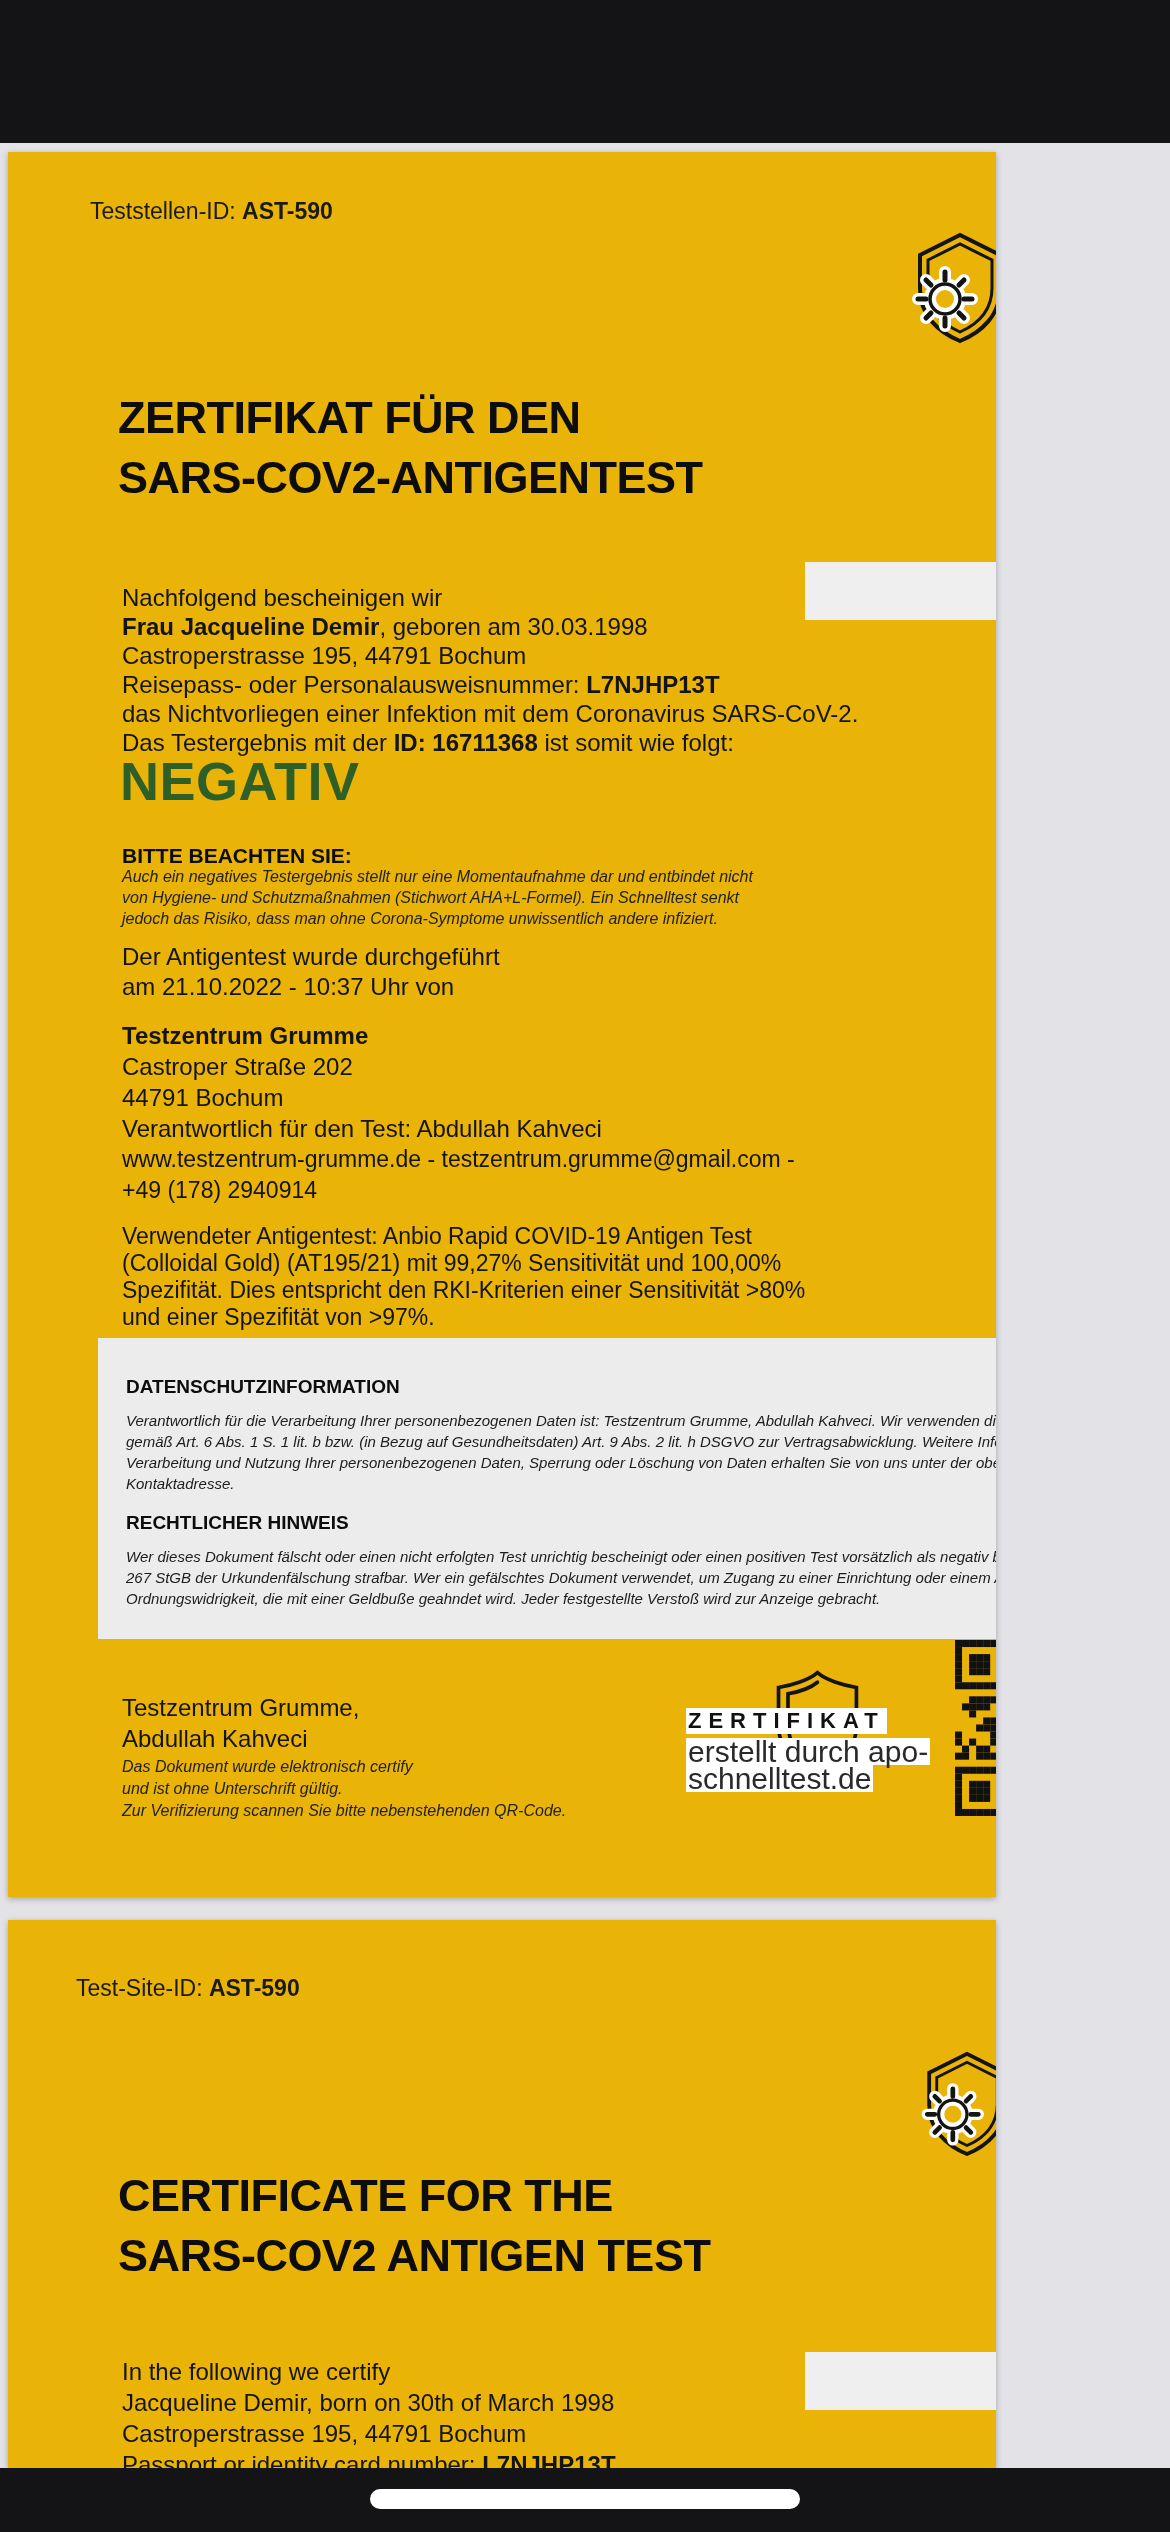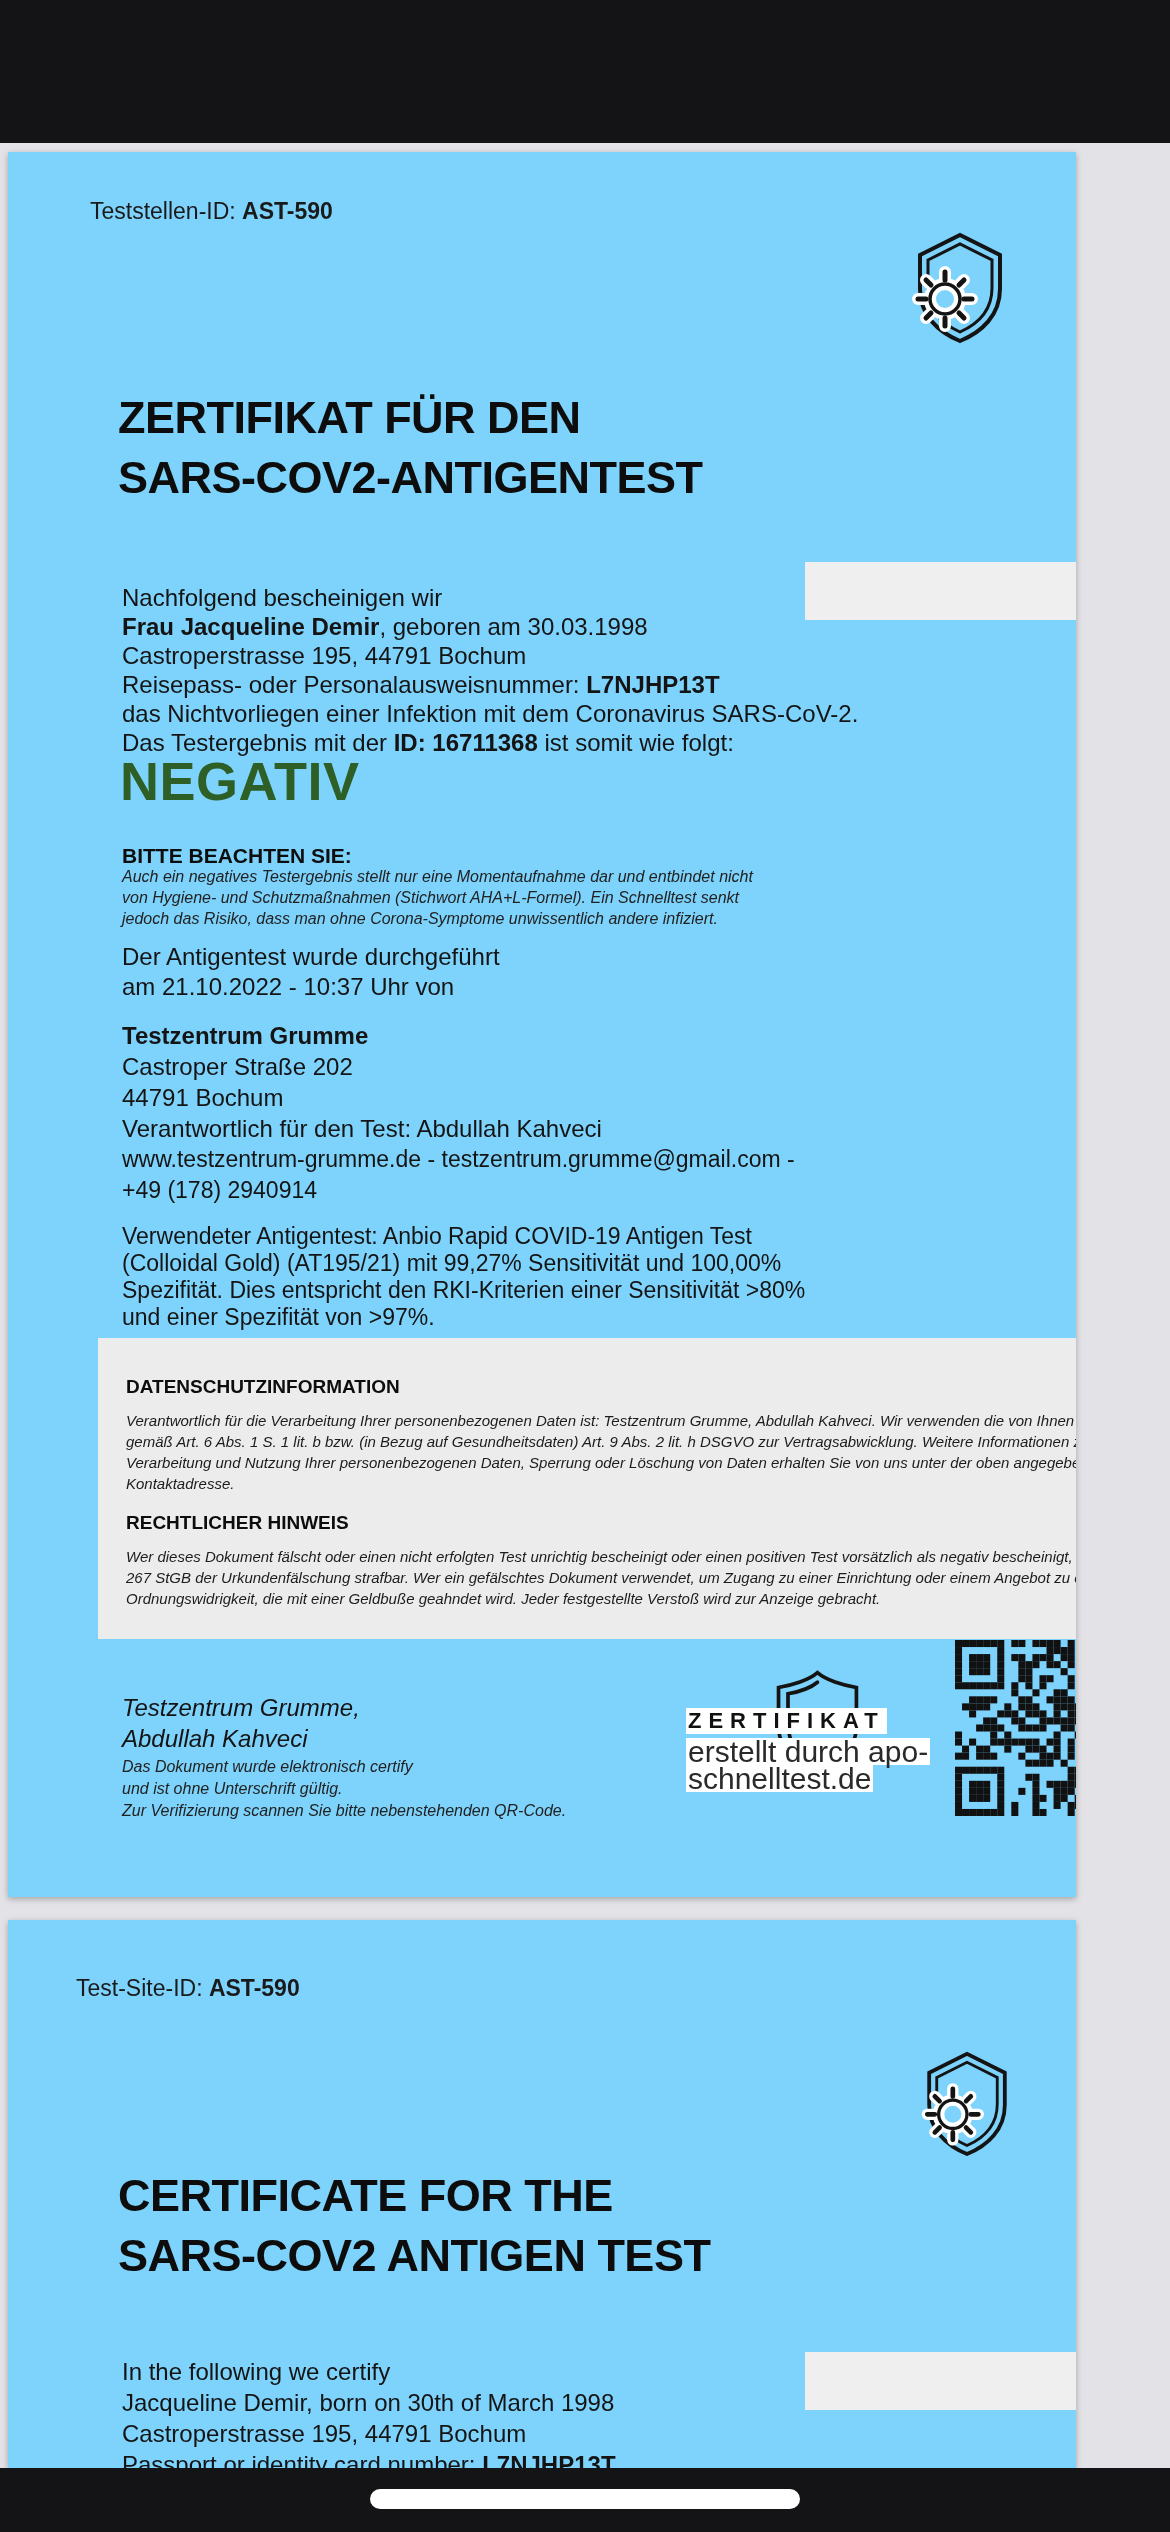--- a/index.html
+++ b/index.html
@@ -1,21 +1,21 @@
 <!DOCTYPE html>
 <html><head>
 <meta charset="utf-8">
 <style>
   html,body{margin:0;padding:0;background:#000;}
   .screen{position:relative;width:1170px;height:2532px;background:#e3e3e7;overflow:hidden;
           font-family:"Liberation Sans",sans-serif;color:#111;}
   .statusbar{position:absolute;left:0;top:0;width:1170px;height:143px;background:#141416;z-index:50;}
   .bottombar{position:absolute;left:0;top:2468px;width:1170px;height:64px;background:#141416;z-index:50;}
   .home-pill{position:absolute;left:370px;top:21px;width:430px;height:20px;border-radius:10px;background:#fff;}
-  .page{position:absolute;left:8px;width:1068px;background:#7dd3fc;overflow:hidden;
+  .page{position:absolute;left:8px;width:988px;background:#eab308;overflow:hidden;
         box-shadow:0 2px 6px rgba(0,0,0,.28);}
   .page1{top:152px;height:1745px;}
   .page2{top:1920px;height:548px;}
   .abs{position:absolute;}
   .idline{font-size:23px;color:#1a1a1a;}
   .bold{font-weight:bold;}
   .doc-title{font-size:45px;font-weight:bold;line-height:60px;letter-spacing:-.5px;color:#0d0d0d;}
   .photo-box{width:353px;height:58px;background:#efefef;}
   .body-txt{font-size:24px;line-height:29px;color:#141414;}
   .result{font-size:54px;font-weight:bold;color:#2d5f26;letter-spacing:.5px;}
@@ -99,21 +99,21 @@
 
     <div class="abs used-txt" style="left:114px;top:1071px;width:705px;">Verwendeter Antigentest: Anbio Rapid COVID-19 Antigen Test (Colloidal Gold) (AT195/21) mit 99,27% Sensitivität und 100,00% Spezifität. Dies entspricht den RKI-Kriterien einer Sensitivität &gt;80% und einer Spezifität von &gt;97%.</div>
 
     <div class="abs infobox">
       <h4>DATENSCHUTZINFORMATION</h4>
       <p>Verantwortlich für die Verarbeitung Ihrer personenbezogenen Daten ist: Testzentrum Grumme, Abdullah Kahveci. Wir verwenden die von Ihnen mitgeteilten Daten gemäß Art. 6 Abs. 1 S. 1 lit. b bzw. (in Bezug auf Gesundheitsdaten) Art. 9 Abs. 2 lit. h DSGVO zur Vertragsabwicklung. Weitere Informationen zur Erhebung, Verarbeitung und Nutzung Ihrer personenbezogenen Daten, Sperrung oder Löschung von Daten erhalten Sie von uns unter der oben angegebenen Kontaktadresse.</p>
       <h4 style="margin-top:18px;">RECHTLICHER HINWEIS</h4>
       <p>Wer dieses Dokument fälscht oder einen nicht erfolgten Test unrichtig bescheinigt oder einen positiven Test vorsätzlich als negativ bescheinigt, macht sich nach § 267 StGB der Urkundenfälschung strafbar. Wer ein gefälschtes Dokument verwendet, um Zugang zu einer Einrichtung oder einem Angebot zu erhalten, begeht eine Ordnungswidrigkeit, die mit einer Geldbuße geahndet wird. Jeder festgestellte Verstoß wird zur Anzeige gebracht.</p>
     </div>
 
-    <div class="abs sig-txt" style="left:114px;top:1540px;font-style:italic;">
+    <div class="abs sig-txt" style="left:114px;top:1540px;">
       <div>Testzentrum Grumme,</div>
       <div>Abdullah Kahveci</div>
     </div>
 
     <div class="abs elec-txt" style="left:114px;top:1604px;">
       <div>Das Dokument wurde elektronisch certify</div>
       <div>und ist ohne Unterschrift gültig.</div>
       <div>Zur Verifizierung scannen Sie bitte nebenstehenden QR-Code.</div>
     </div>
 

